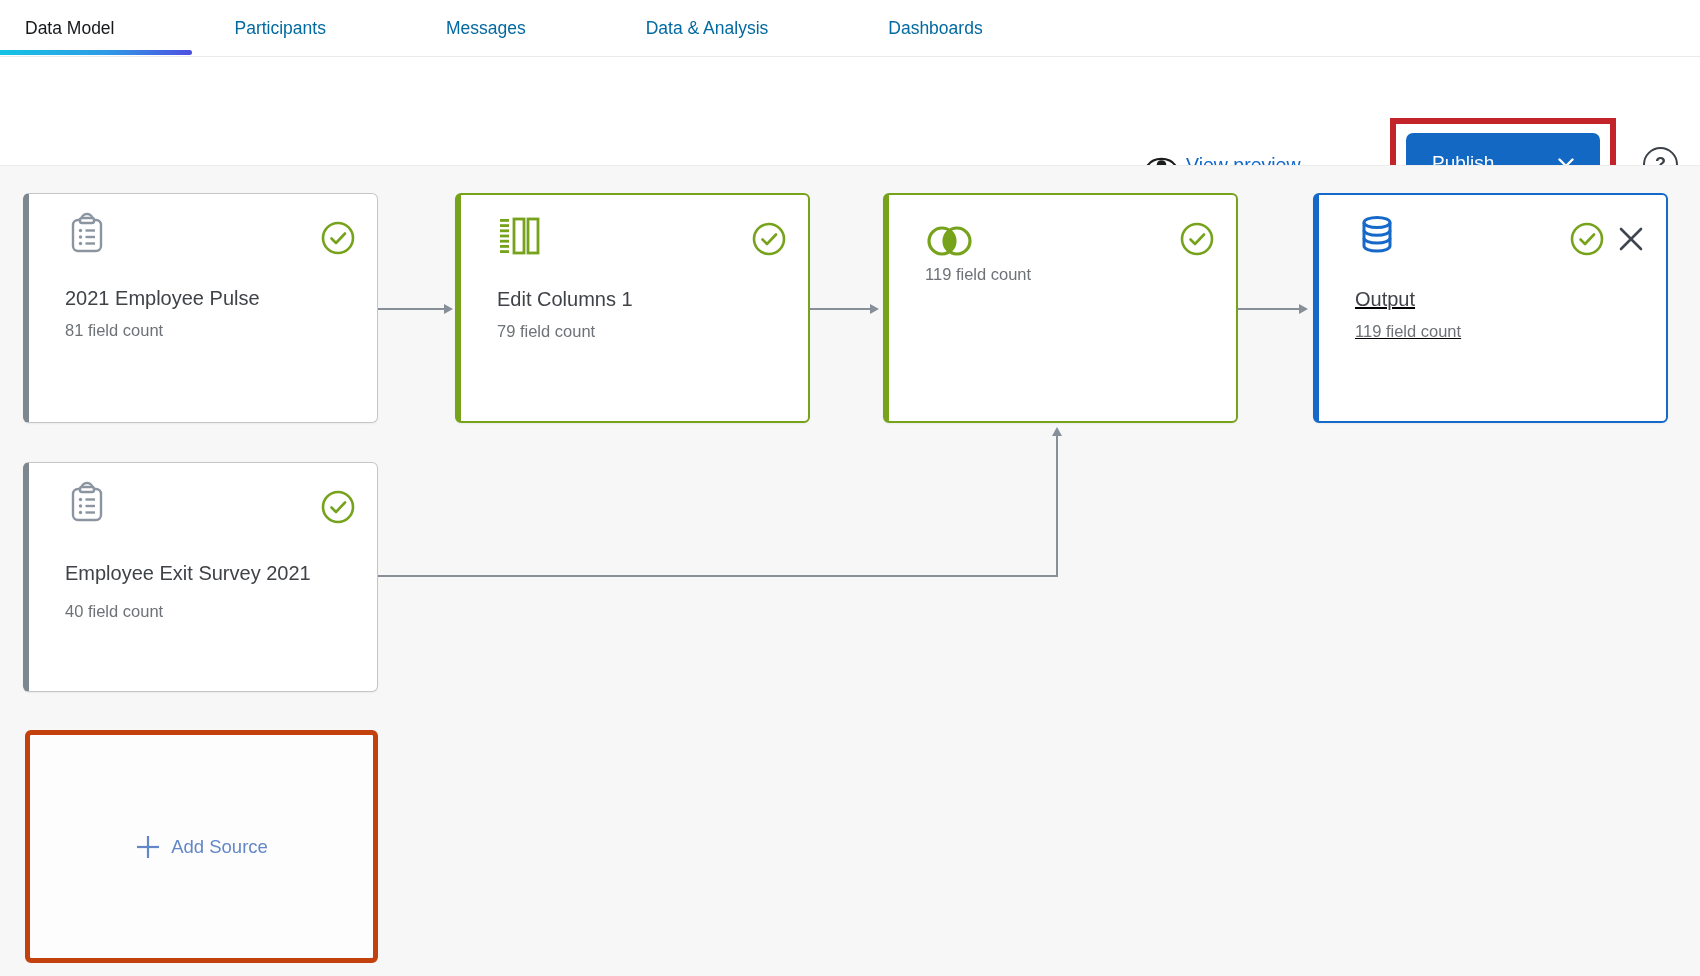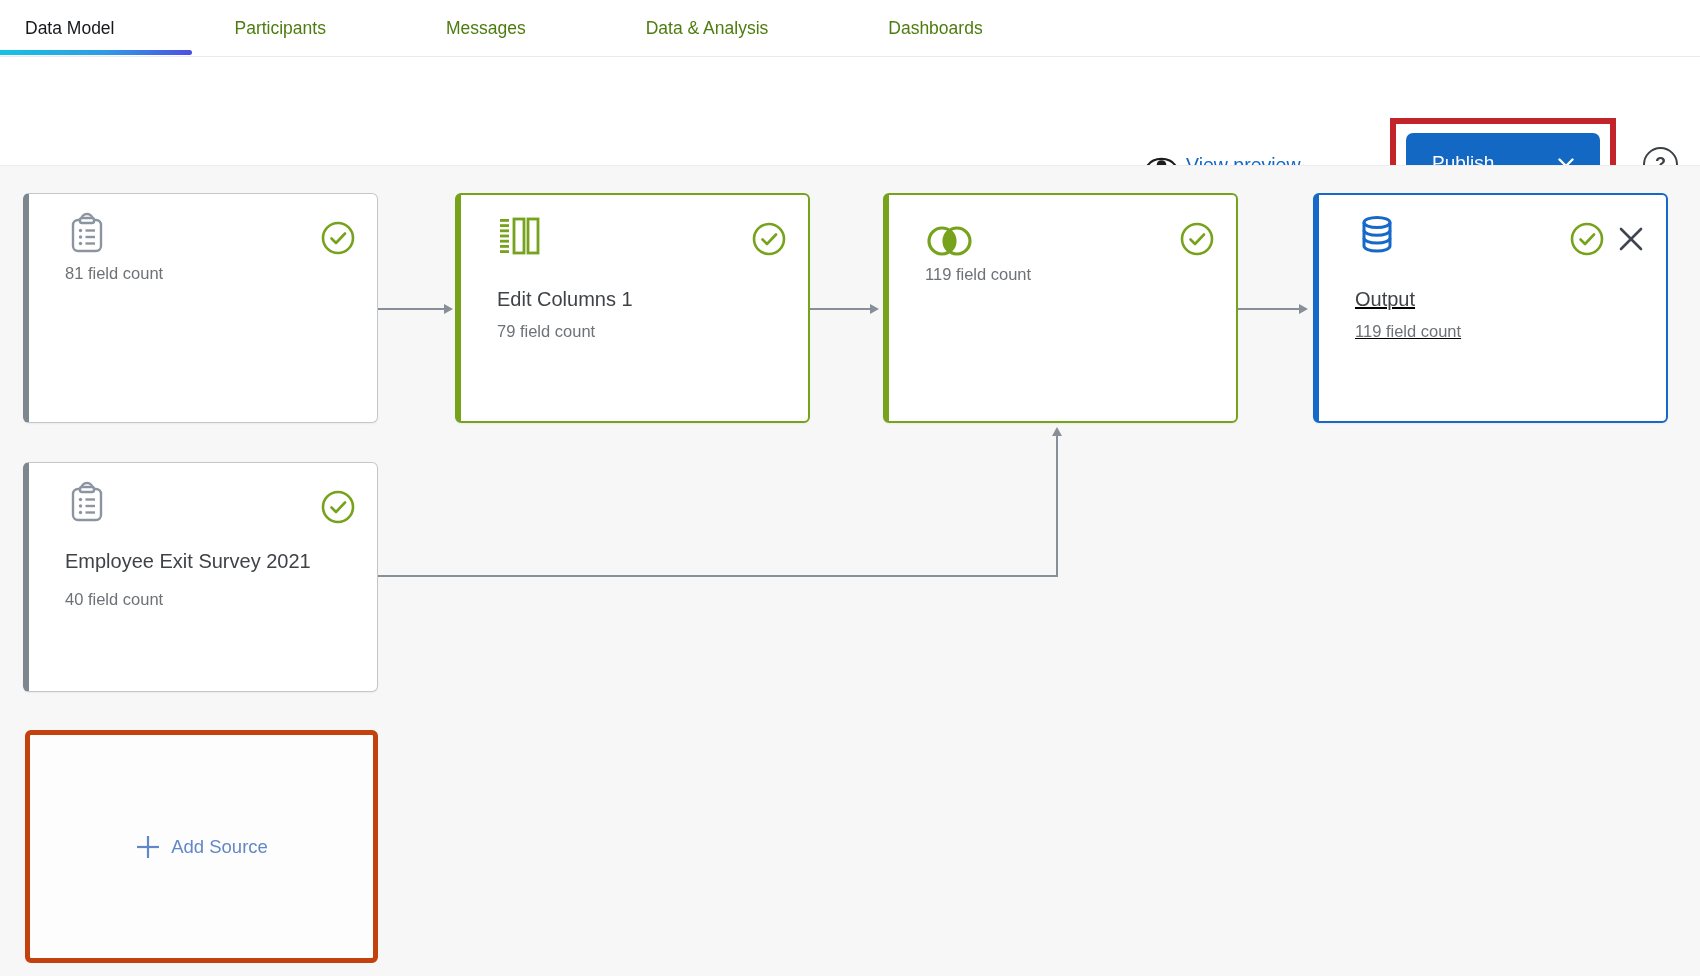--- a/index.html
+++ b/index.html
@@ -3,21 +3,21 @@
 <meta charset="utf-8">
 <style>
   * { margin:0; padding:0; box-sizing:border-box; }
   html,body { width:1700px; height:976px; background:#ffffff; overflow:hidden;
               font-family:"Liberation Sans","DejaVu Sans",sans-serif; }
 
   
   .tabbar { position:absolute; left:0; top:0; width:1700px; height:57px;
             background:#ffffff; border-bottom:1px solid #e9eaeb;
             display:flex; align-items:center; gap:120px; padding-left:25px; }
-  .tab { font-size:17.5px; color:#4d7c0f; cursor:pointer; white-space:nowrap; }
+  .tab { font-size:17.5px; color:#0369a1; cursor:pointer; white-space:nowrap; }
   .tab.active { color:#16181c; font-weight:500; }
   .tab-underline { position:absolute; left:0; top:50px; width:192px; height:5px;
                    background:linear-gradient(90deg,#14c3e4 0%,#2f9be6 55%,#4e4fe1 100%);
                    border-radius:0 3px 3px 0; }
 
   
   .header { position:absolute; left:0; top:57px; width:1700px; height:108px; background:#ffffff; }
   .view-preview { position:absolute; left:1146px; top:84px; height:48px;
                   display:flex; align-items:center; gap:9px; cursor:pointer; }
   .view-preview span { color:#1268c9; font-size:19.5px; }
@@ -128,20 +128,21 @@
         <circle cx="15.5" cy="31.5" r="1.7" fill="#8b95a1"></circle>
           <line x1="20.5" y1="31.5" x2="30" y2="31.5" stroke="#8b95a1" stroke-width="2.4"></line>
       </svg>
       <div class="right-icons">
         <svg width="34" height="34" viewBox="0 0 34 34">
           <circle cx="17" cy="17" r="15" fill="none" stroke="#76a21c" stroke-width="2.6"></circle>
           <path d="M10.5 17.5 L15 22 L24 12.5" fill="none" stroke="#76a21c" stroke-width="2.6" stroke-linecap="round" stroke-linejoin="round"></path>
         </svg>
       </div>
     </div>
+    <div class="card-title">2021 Employee Pulse</div>
     <div class="card-sub">81 field count</div>
   </div>
 </div>
 
 <div class="card green" style="left:455px; top:193px;">
   <div class="card-inner">
     <div class="icon-row">
       <svg width="44" height="44" viewBox="0 0 44 44">
         <g fill="#76a21c">
           <rect x="3" y="6" width="9" height="2.8"></rect>
@@ -225,21 +226,21 @@
         <circle cx="15.5" cy="31.5" r="1.7" fill="#8b95a1"></circle>
           <line x1="20.5" y1="31.5" x2="30" y2="31.5" stroke="#8b95a1" stroke-width="2.4"></line>
       </svg>
       <div class="right-icons">
         <svg width="34" height="34" viewBox="0 0 34 34">
           <circle cx="17" cy="17" r="15" fill="none" stroke="#76a21c" stroke-width="2.6"></circle>
           <path d="M10.5 17.5 L15 22 L24 12.5" fill="none" stroke="#76a21c" stroke-width="2.6" stroke-linecap="round" stroke-linejoin="round"></path>
         </svg>
       </div>
     </div>
-    <div class="card-title" style="margin-top:22px">Employee Exit Survey 2021</div>
+    <div class="card-title" style="margin-top:34px">Employee Exit Survey 2021</div>
     <div class="card-sub" style="margin-top:14px">40 field count</div>
   </div>
 </div>
 
 <div class="add-card">
   <svg width="26" height="26" viewBox="0 0 26 26">
     <line x1="13" y1="2" x2="13" y2="24" stroke="#6286c6" stroke-width="2.2"></line>
     <line x1="2" y1="13" x2="24" y2="13" stroke="#6286c6" stroke-width="2.2"></line>
   </svg>
   <span>Add Source</span>

